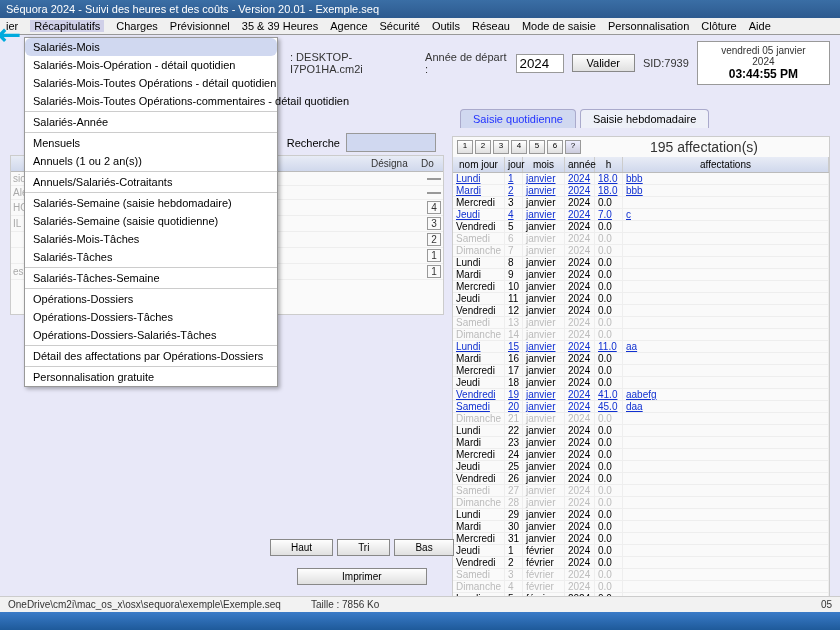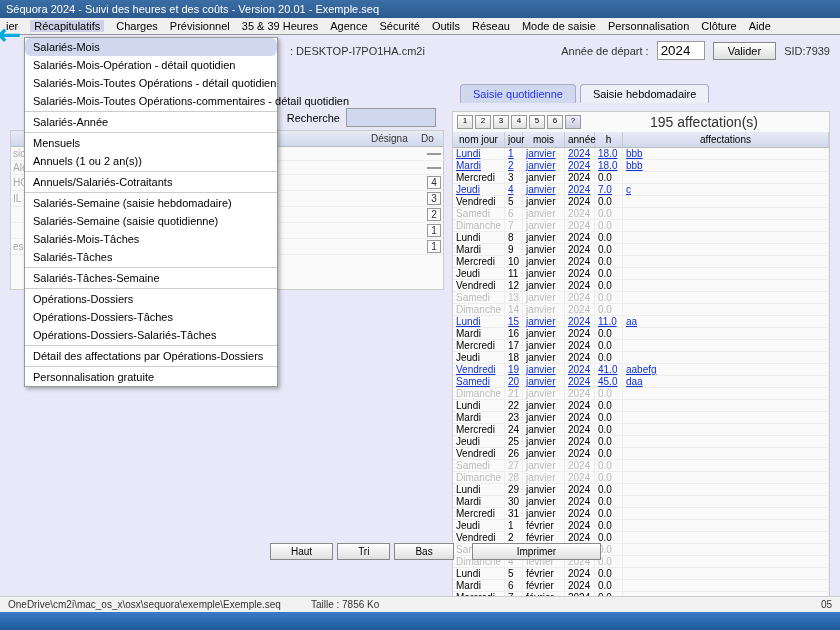--- a/index.html
+++ b/index.html
@@ -28,21 +28,21 @@
 .left { width: 434px; position: relative; margin-top: 36px; }
 .right { flex: 1; }
 .left-bg { position: absolute; top: 0; left: 0; right: 0; background: #fafafa; height: 160px; border: 1px solid #ccc; }
 .left-bg .hdr { display:flex; background: linear-gradient(#e8ecf6,#d0d8ec); padding: 2px; border-bottom: 1px solid #bbb; }
 .left-bg .hdr span { font-size: 10px; color: #333; }
 .left-row { display: flex; align-items: center; padding: 1px 2px; border-bottom: 1px solid #eee; font-size: 10px; color: #aaa; }
 .left-row .name { flex: 1; }
 .left-row .do { width: 14px; border: 1px solid #999; text-align: center; color: #333; }
 .search-row { position: absolute; right: 8px; top: 0; display: flex; align-items: center; gap: 6px; }
 .search-input { width: 90px; border: 1px solid #999; padding: 1px; background: #d0d8f0; }
-.bottom-buttons { position: absolute; bottom: 40px; left: 260px; display: flex; flex-direction: row; gap: 18px; align-items: center; }
+.bottom-buttons { position: absolute; bottom: 40px; left: 260px; display: flex; flex-direction: column; gap: 12px; align-items: center; }
 .btn-row { display: flex; gap: 4px; }
 .btn-s { background: linear-gradient(#fefefe,#e0e0e0); border: 1px solid #888; padding: 2px 20px; font-size: 10px; }
 .btn-wide { padding: 2px 44px; }
 .right-panel { background: #fafafa; border: 1px solid #ccc; height: 100%; display: flex; flex-direction: column; }
 .pager { display: flex; gap: 2px; padding: 2px 4px; align-items: center; }
 .pager-btn { border: 1px solid #999; width: 16px; height: 14px; font-size: 8px; text-align: center; background: linear-gradient(#fff,#e0e0e0); }
 .pager-btn.q { background: linear-gradient(#eef,#ccd); }
 .affect-count { flex: 1; text-align: center; font-size: 14px; color: #333; }
 .grid-hdr { display: flex; background: linear-gradient(#e8ecf6,#d0d8ec); border-bottom: 1px solid #bbb; }
 .grid-hdr span { font-size: 10px; padding: 2px 3px; border-right: 1px solid #ccc; text-align: center; }
@@ -107,20 +107,24 @@
     <div class="dropdown-div"></div>
     <div class="dropdown-item">Personnalisation gratuite</div>
   </div>
 
 <div class="top-row">
   <span class="poste">: DESKTOP-I7PO1HA.cm2i</span>
   <span class="annee-label">Année de départ :</span>
   <input class="annee-input" value="2024" style="">
   <button class="btn">Valider</button>
   <span class="sid">SID:7939</span>
+  <div class="date-box">
+    <div class="d">vendredi 05 janvier 2024</div>
+    <div class="t">03:44:55 PM</div>
+  </div>
 </div>
 
 <div class="content">
   <div class="left">
     <div class="search-row">
       <span>Recherche</span>
       <input class="search-input" style="">
     </div>
     <div class="left-bg" style="top:22px;">
       <div class="hdr">

